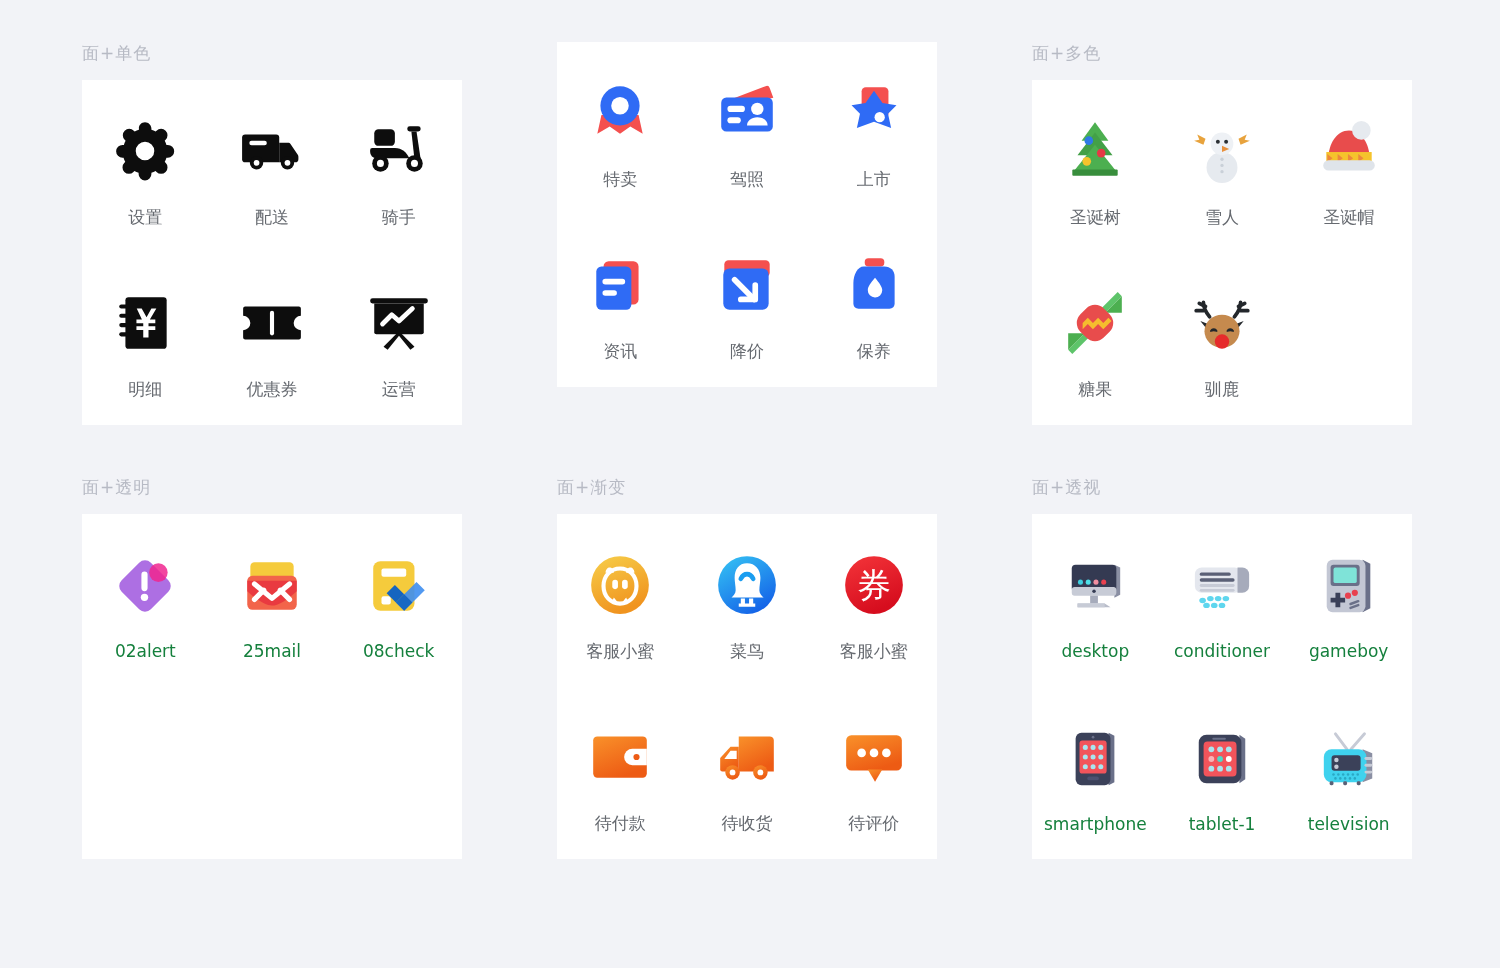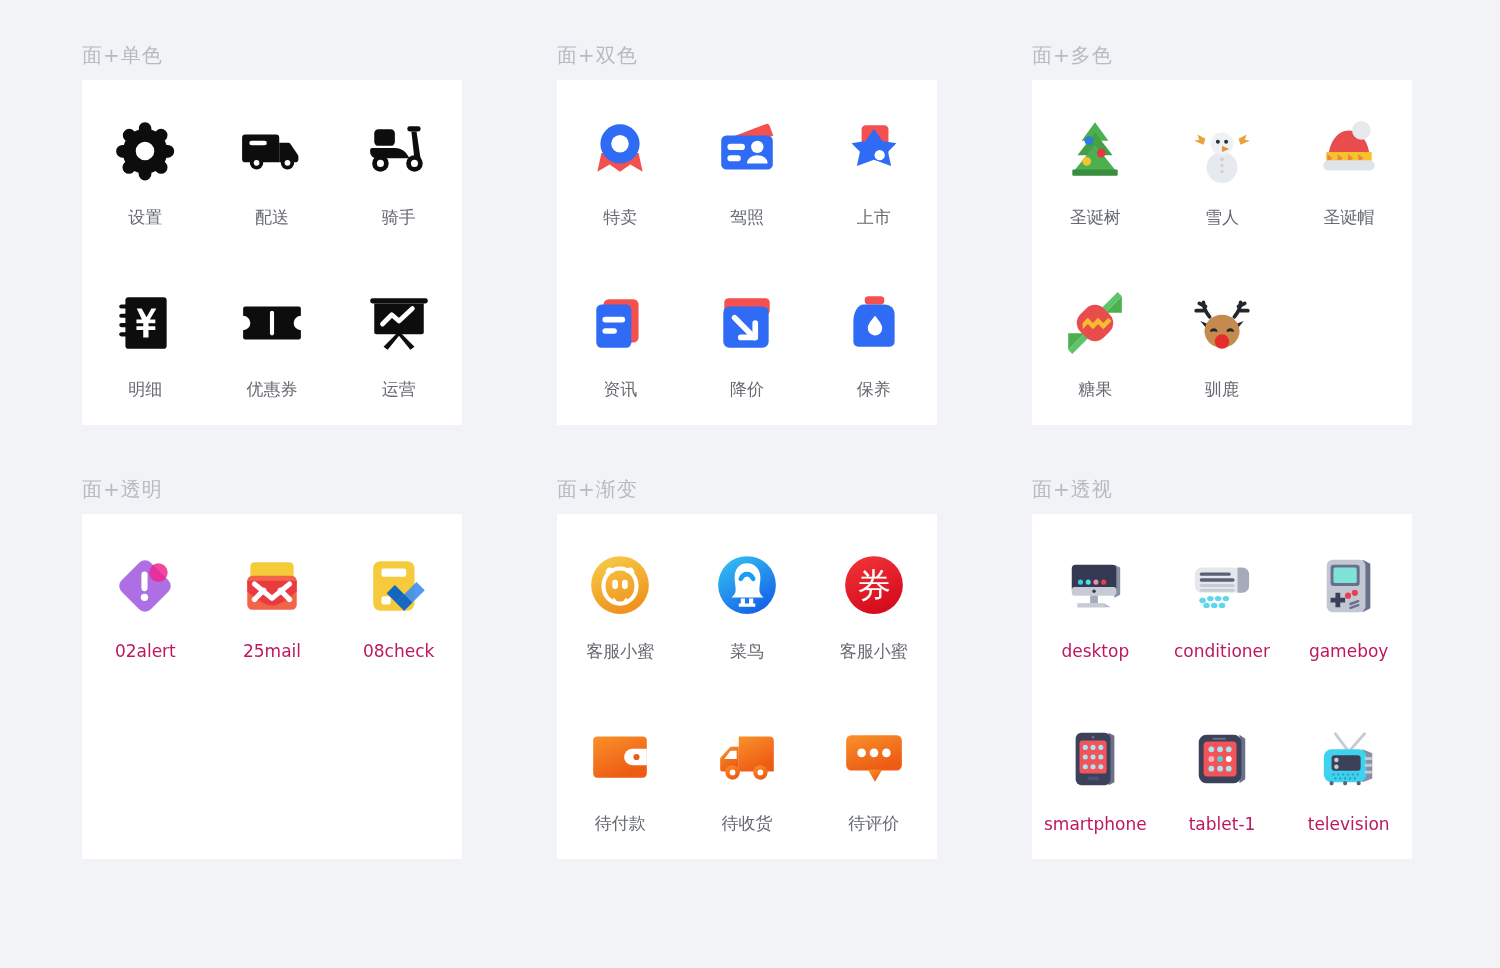--- a/index.html
+++ b/index.html
@@ -11,21 +11,21 @@
   }
   .board {
     display: grid;
     grid-template-columns: repeat(3, 475px);
     grid-template-rows: repeat(2, 434px);
     padding: 42px 0 0 82px;
     column-gap: 0px;
   }
   .section { width: 475px; }
   .section-title {
-    font-size: 20px;
+    font-size: 17px;
     color: #b7bac4;
     letter-spacing: 1px;
     margin-bottom: 16px;
     height: 22px;
     font-family: "DejaVu Sans", "Liberation Sans", sans-serif;
   }
   .card {
     width: 380px;
     height: 345px;
     background: #ffffff;
@@ -48,21 +48,21 @@
     display: flex; align-items: center; justify-content: center;
   }
   .glyph svg { display: block; }
   .cap {
     margin-top: 20px;
     font-size: 17px;
     color: #666a70;
     white-space: nowrap;
     font-family: "DejaVu Sans", "Liberation Sans", sans-serif;
   }
-  .cap.en { font-size: 17px; color: #be185d; }
+  .cap.en { font-size: 17px; color: #15803d; }
 </style>
 </head>
 <body>
 
 <div class="board">
 
   <div class="section">
     <div class="section-title">面+单色</div>
     <div class="card">
 
@@ -140,21 +140,20 @@
             <path fill="none" stroke="#fff" stroke-width="4.6" stroke-linecap="round" stroke-linejoin="round" d="M16 33l9-9 7 6 13-12"></path>
           </svg>
         </div>
         <div class="cap">运营</div>
       </div>
 
     </div>
   </div>
 
   <div class="section">
-    <div class="section-title">面+双色</div>
     <div class="card">
 
       <div class="cell">
         <div class="glyph">
           <svg width="66" height="66" viewBox="0 0 64 64">
             <path fill="#f4504f" d="M14 34l-4 18 12-7 10 7 10-7 12 7-4-18z"></path>
             <circle cx="32" cy="25" r="19" fill="#2f6bf5"></circle>
             <circle cx="32" cy="25" r="8.5" fill="#fff"></circle>
           </svg>
         </div>

